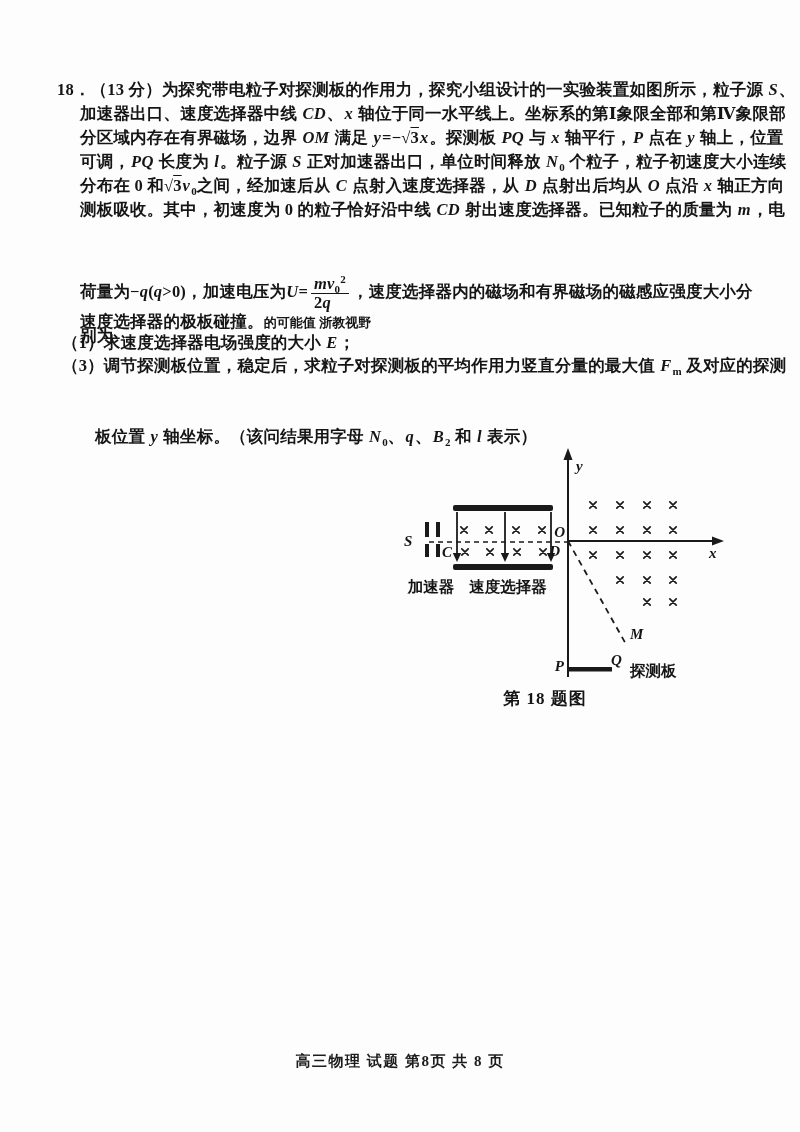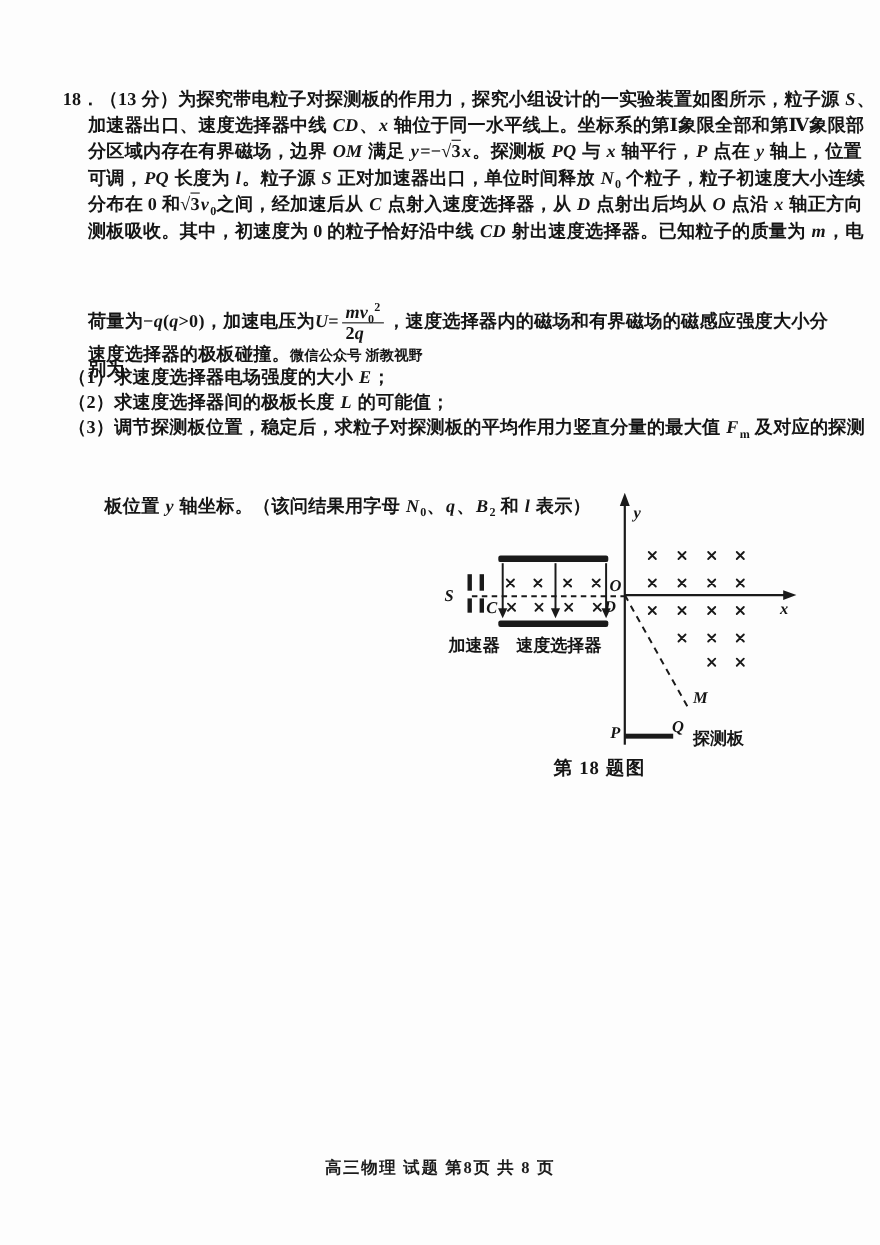--- a/index.html
+++ b/index.html
@@ -41,23 +41,22 @@
 <body>
 
 <div class="problem">
   <div class="ln">18．（13 分）为探究带电粒子对探测板的作用力，探究小组设计的一实验装置如图所示，粒子源 <i>S</i>、</div>
   <div class="ln i1">加速器出口、速度选择器中线 <i>CD</i>、<i>x</i> 轴位于同一水平线上。坐标系的第Ⅰ象限全部和第Ⅳ象限部</div>
   <div class="ln i1">分区域内存在有界磁场，边界 <i>OM</i> 满足 <i>y</i>=−√<span class="ovl">3</span><i>x</i>。探测板 <i>PQ</i> 与 <i>x</i> 轴平行，<i>P</i> 点在 <i>y</i> 轴上，位置</div>
   <div class="ln i1">可调，<i>PQ</i> 长度为 <i>l</i>。粒子源 <i>S</i> 正对加速器出口，单位时间释放 <i>N</i><sub>0</sub> 个粒子，粒子初速度大小连续</div>
   <div class="ln i1">分布在 0 和√<span class="ovl">3</span><i>v</i><sub>0</sub>之间，经加速后从 <i>C</i> 点射入速度选择器，从 <i>D</i> 点射出后均从 <i>O</i> 点沿 <i>x</i> 轴正方向</div>
   <div class="ln i1">测板吸收。其中，初速度为 0 的粒子恰好沿中线 <i>CD</i> 射出速度选择器。已知粒子的质量为 <i>m</i>，电</div>
   <div class="fline i1">荷量为−<i>q</i>(<i>q</i>&gt;0)，加速电压为<i>U</i>=<span class="frac"><span class="fn"><i>mv</i><sub>0</sub><sup>2</sup></span><span class="fd">2<i>q</i></span></span>，速度选择器内的磁场和有界磁场的磁感应强度大小分别为</div>
-  <div class="ln i1 mtm4">速度选择器的极板碰撞。<span class="wm">微信公众号 浙教视野</span></div>
+  <div class="ln i1 mtm4">速度选择器的极板碰撞。<span class="wm">的可能值 浙教视野</span></div>
   <div class="ln iq mtm3">（1）求速度选择器电场强度的大小 <i>E</i>；</div>
-  <div class="ln iq mtm1">（2）求速度选择器间的极板长度 <i>L</i> 的可能值；</div>
   <div class="ln iq mtm1">（3）调节探测板位置，稳定后，求粒子对探测板的平均作用力竖直分量的最大值 <i>F</i><sub>m</sub> 及对应的探测</div>
   <div class="ln iq2">板位置 <i>y</i> 轴坐标。（该问结果用字母 <i>N</i><sub>0</sub>、<i>q</i>、<i>B</i><sub>2</sub> 和 <i>l</i> 表示）</div>
 </div>
 
 <div class="figure">
   <svg width="372" height="270" viewBox="0 0 372 270">
 
     <line x1="178" y1="12" x2="178" y2="232" stroke="#1a1a1a" stroke-width="2"></line>
     <polygon points="178,3 173.5,15 182.5,15" fill="#1a1a1a"></polygon>
 

